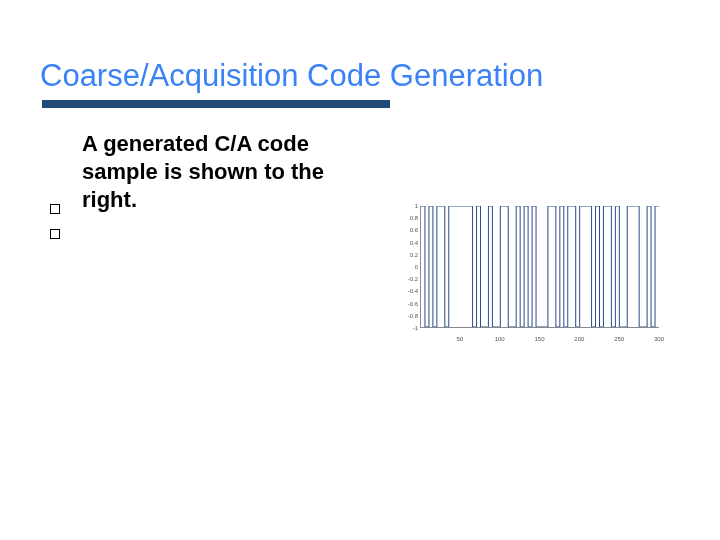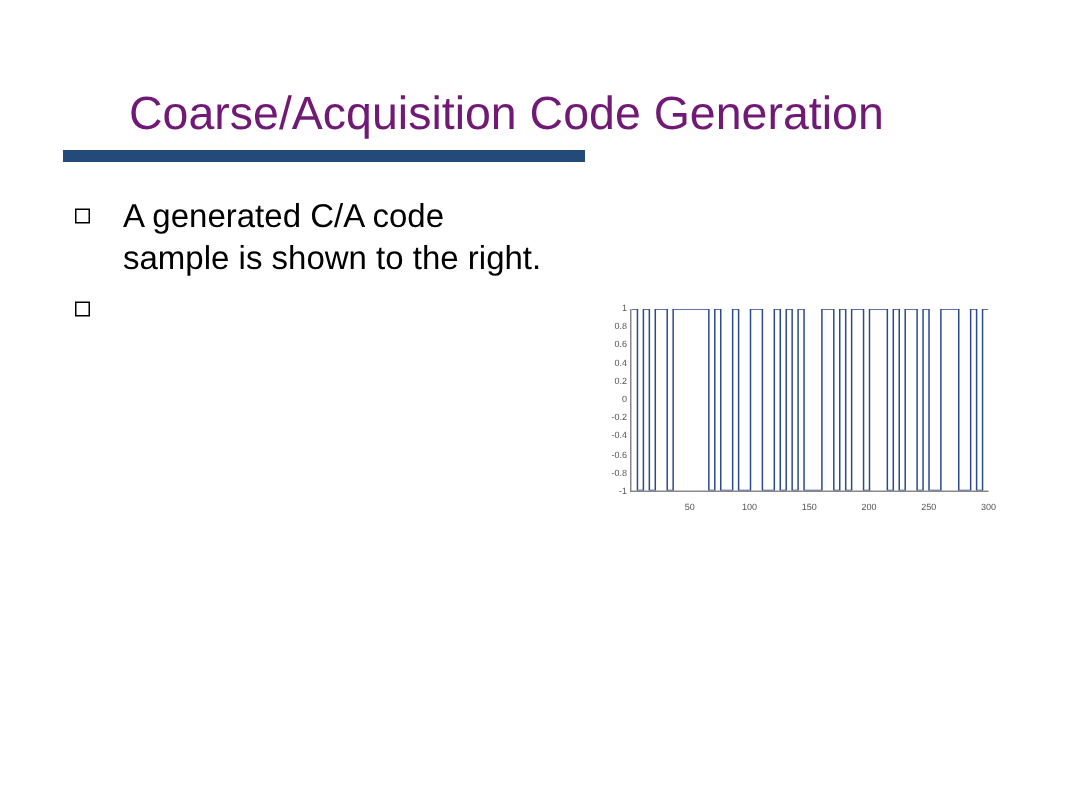--- a/index.html
+++ b/index.html
@@ -6,45 +6,45 @@
   html, body { width: 720px; height: 540px; background: #fff; font-family: Verdana, Geneva, sans-serif; }
   .slide {
     width: 720px;
     height: 540px;
     padding: 58px 40px 40px 40px;
     position: relative;
   }
   .title {
     font-size: 31px;
     font-weight: 400;
-    color: #701a75;
+    color: #3b82f6;
     letter-spacing: 0px;
     margin-bottom: 6px;
-    margin-left: 46px;
   }
   .rule {
     height: 8px;
     width: 348px;
     background: #244a7a;
     margin-bottom: 22px;
     margin-left: 2px;
   }
   .body {
     display: flex;
     gap: 26px;
     align-items: flex-start;
   }
   .text-col {
     width: 330px;
     padding-left: 10px;
   }
   .bullet-item {
     display: flex;
-    align-items: flex-start;
+    align-items: flex-end;
     margin-bottom: 6px;
+    font-weight: bold;
   }
   .bullet-box {
     width: 10px;
     height: 10px;
     border: 1.5px solid #000;
     flex: 0 0 10px;
     margin-top: 9px;
     margin-right: 22px;
   }
   .bullet-text {

